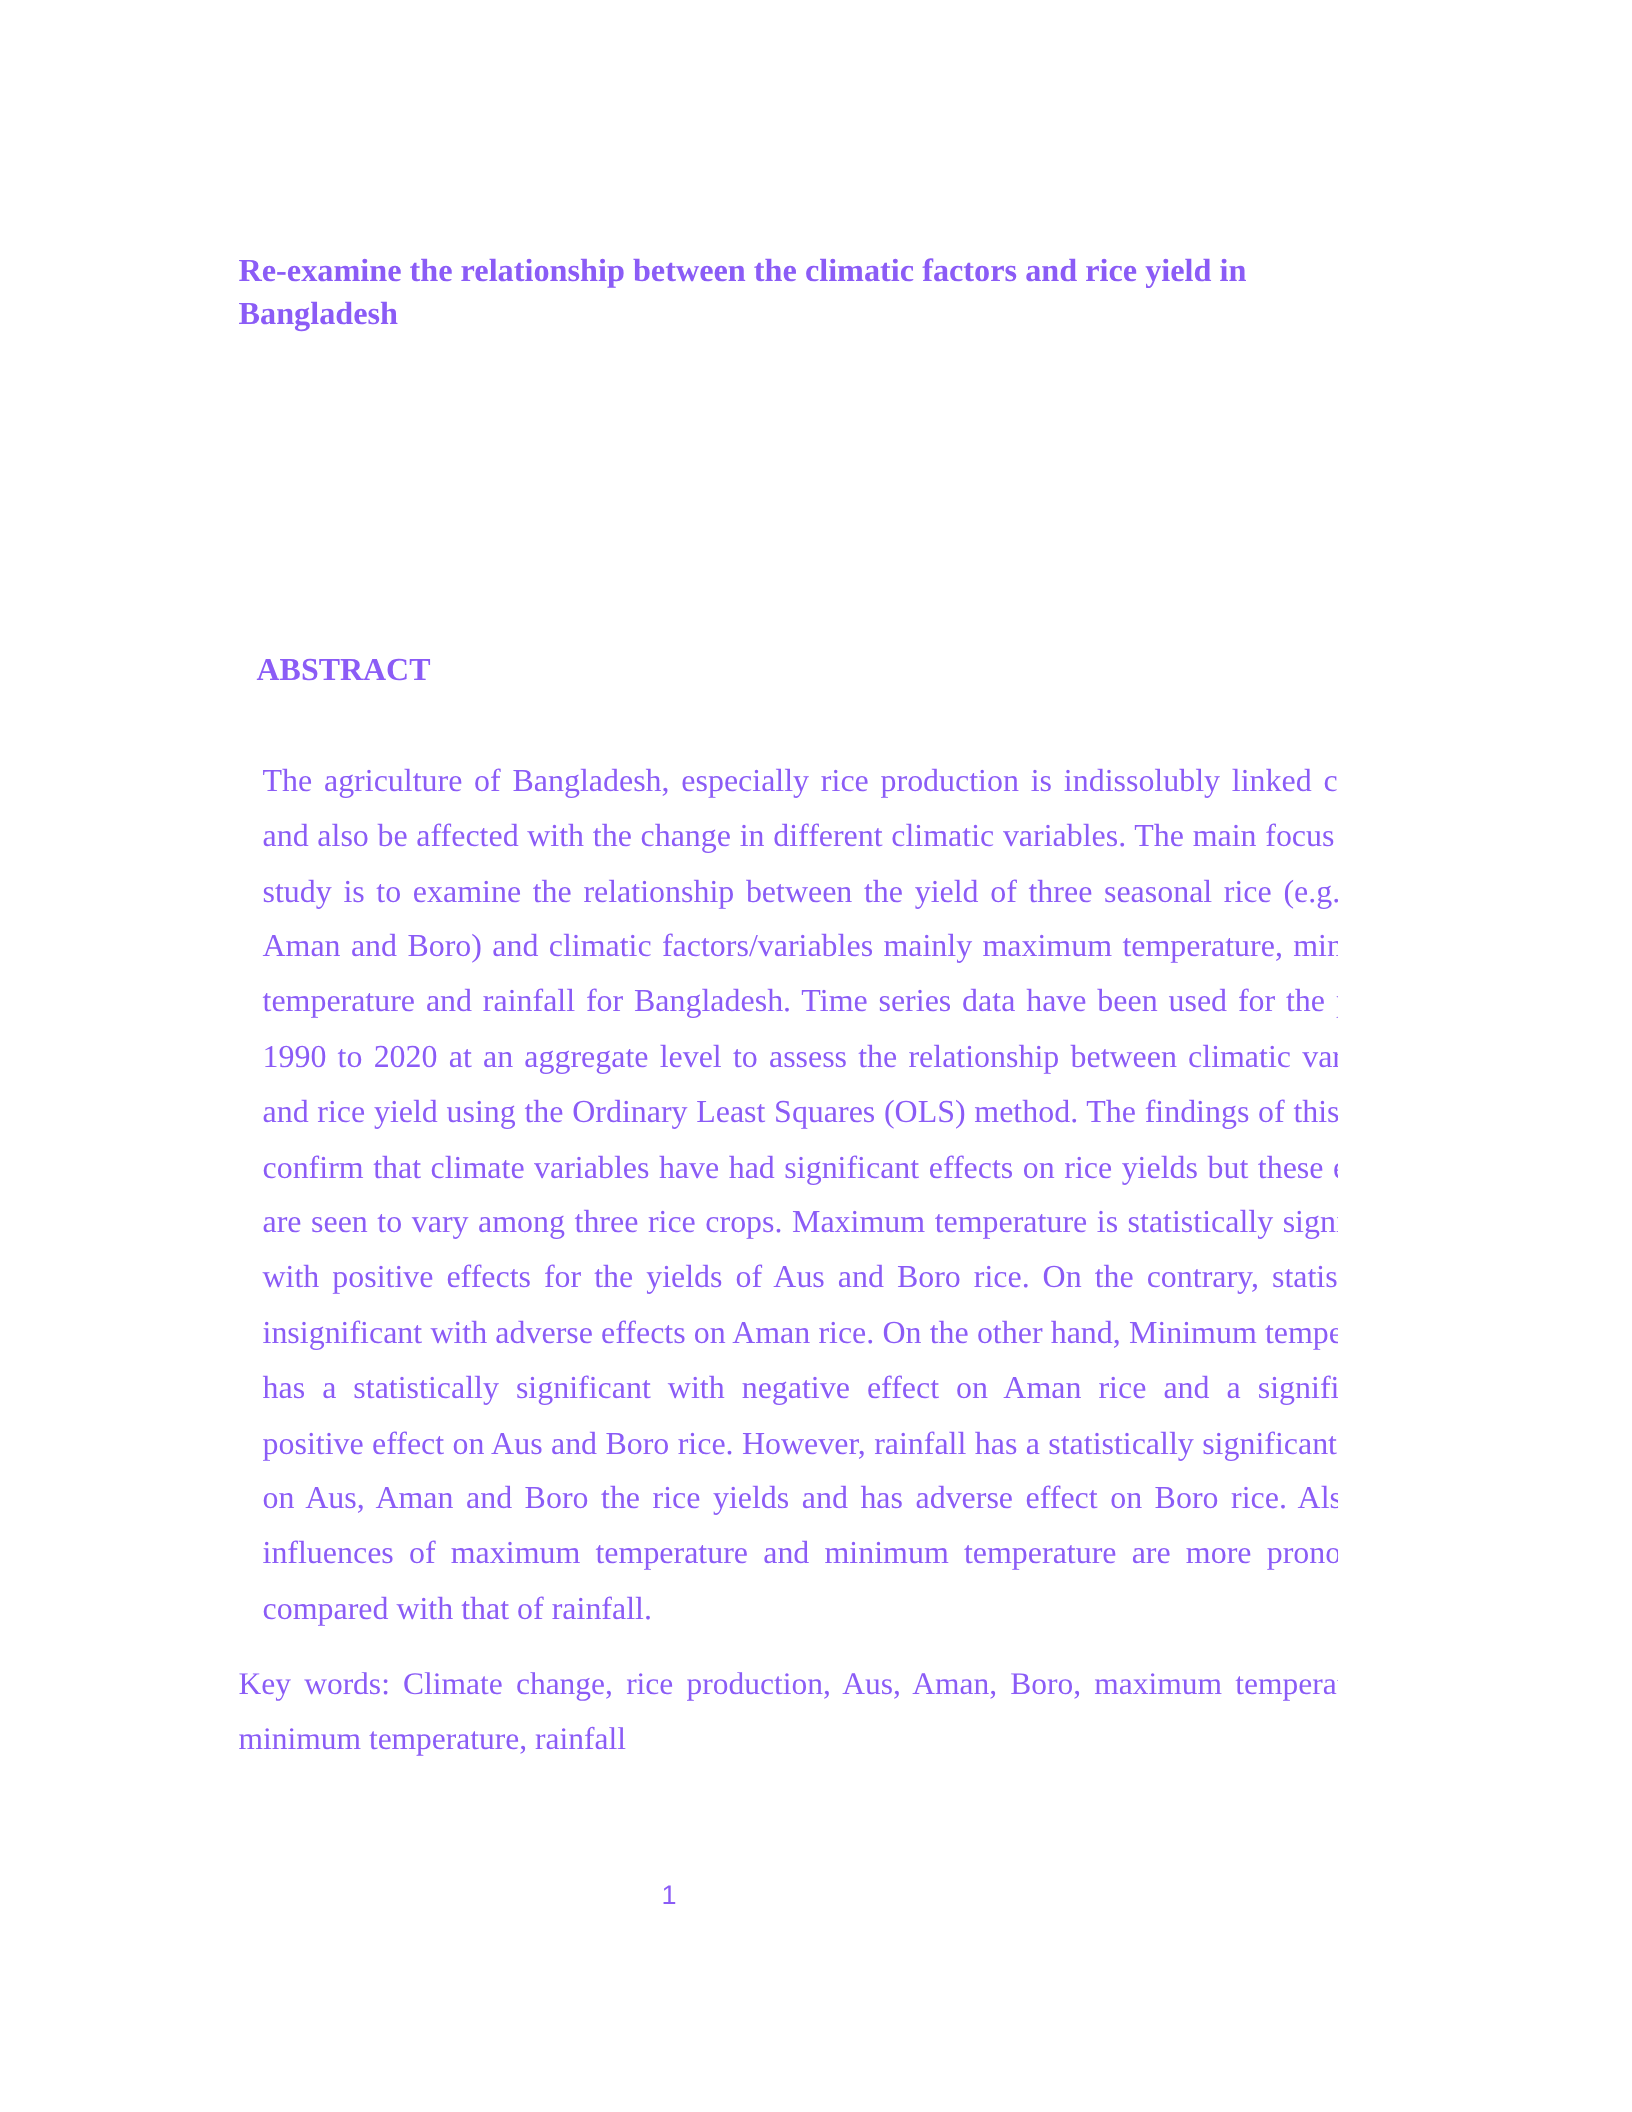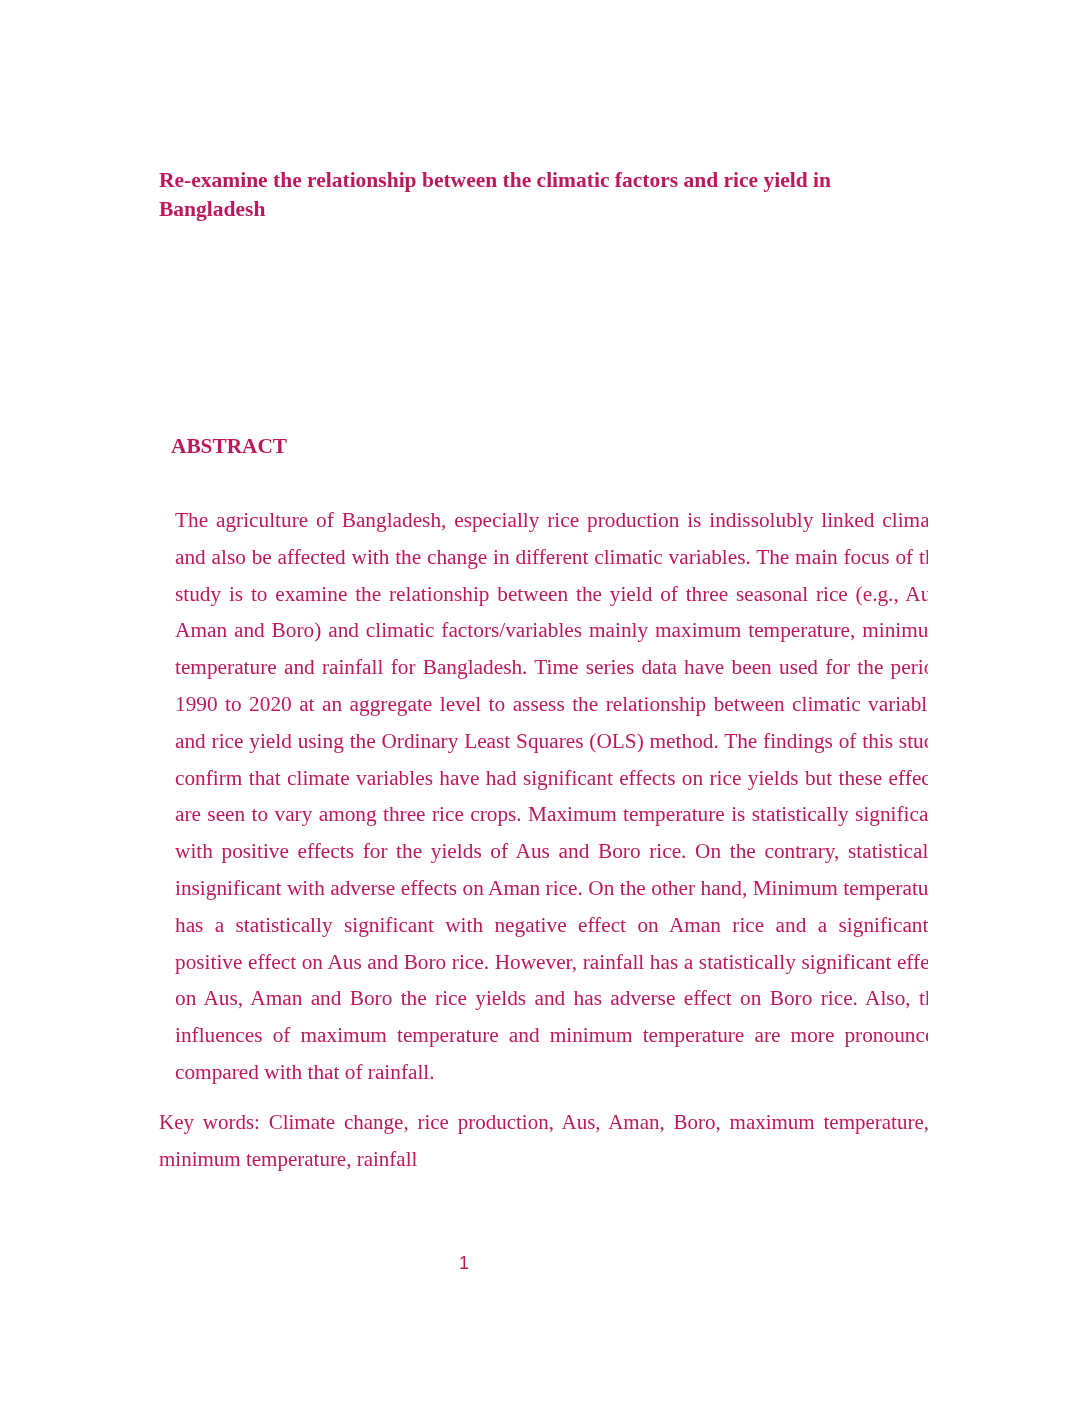--- a/index.html
+++ b/index.html
@@ -5,24 +5,23 @@
   html, body {
     margin: 0;
     padding: 0;
     background: #ffffff;
   }
   .page {
     position: relative;
     width: 892px;
     height: 1408px;
     background: #ffffff;
-    color: #be185d;
+    color: #8b5cf6;
     font-family: "Liberation Serif", serif;
     overflow: hidden;
-    padding-left: 36px;
   }
   .paper-title {
     position: absolute;
     left: 159px;
     top: 166px;
     width: 772px;
     margin: 0;
     font-size: 21.5px;
     font-weight: bold;
     line-height: 29px;

